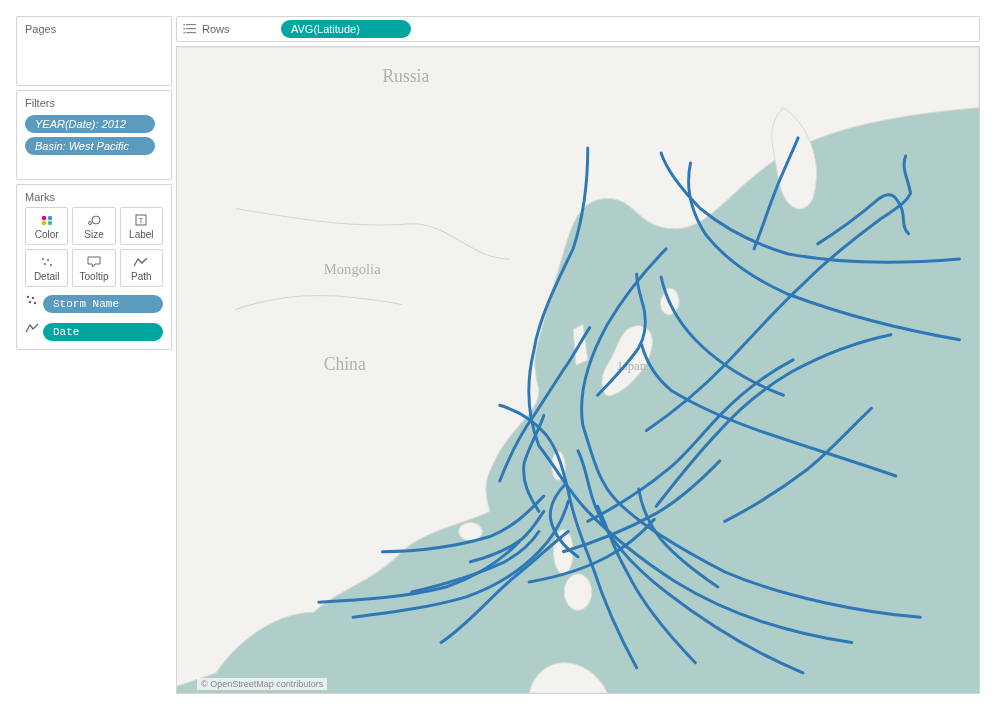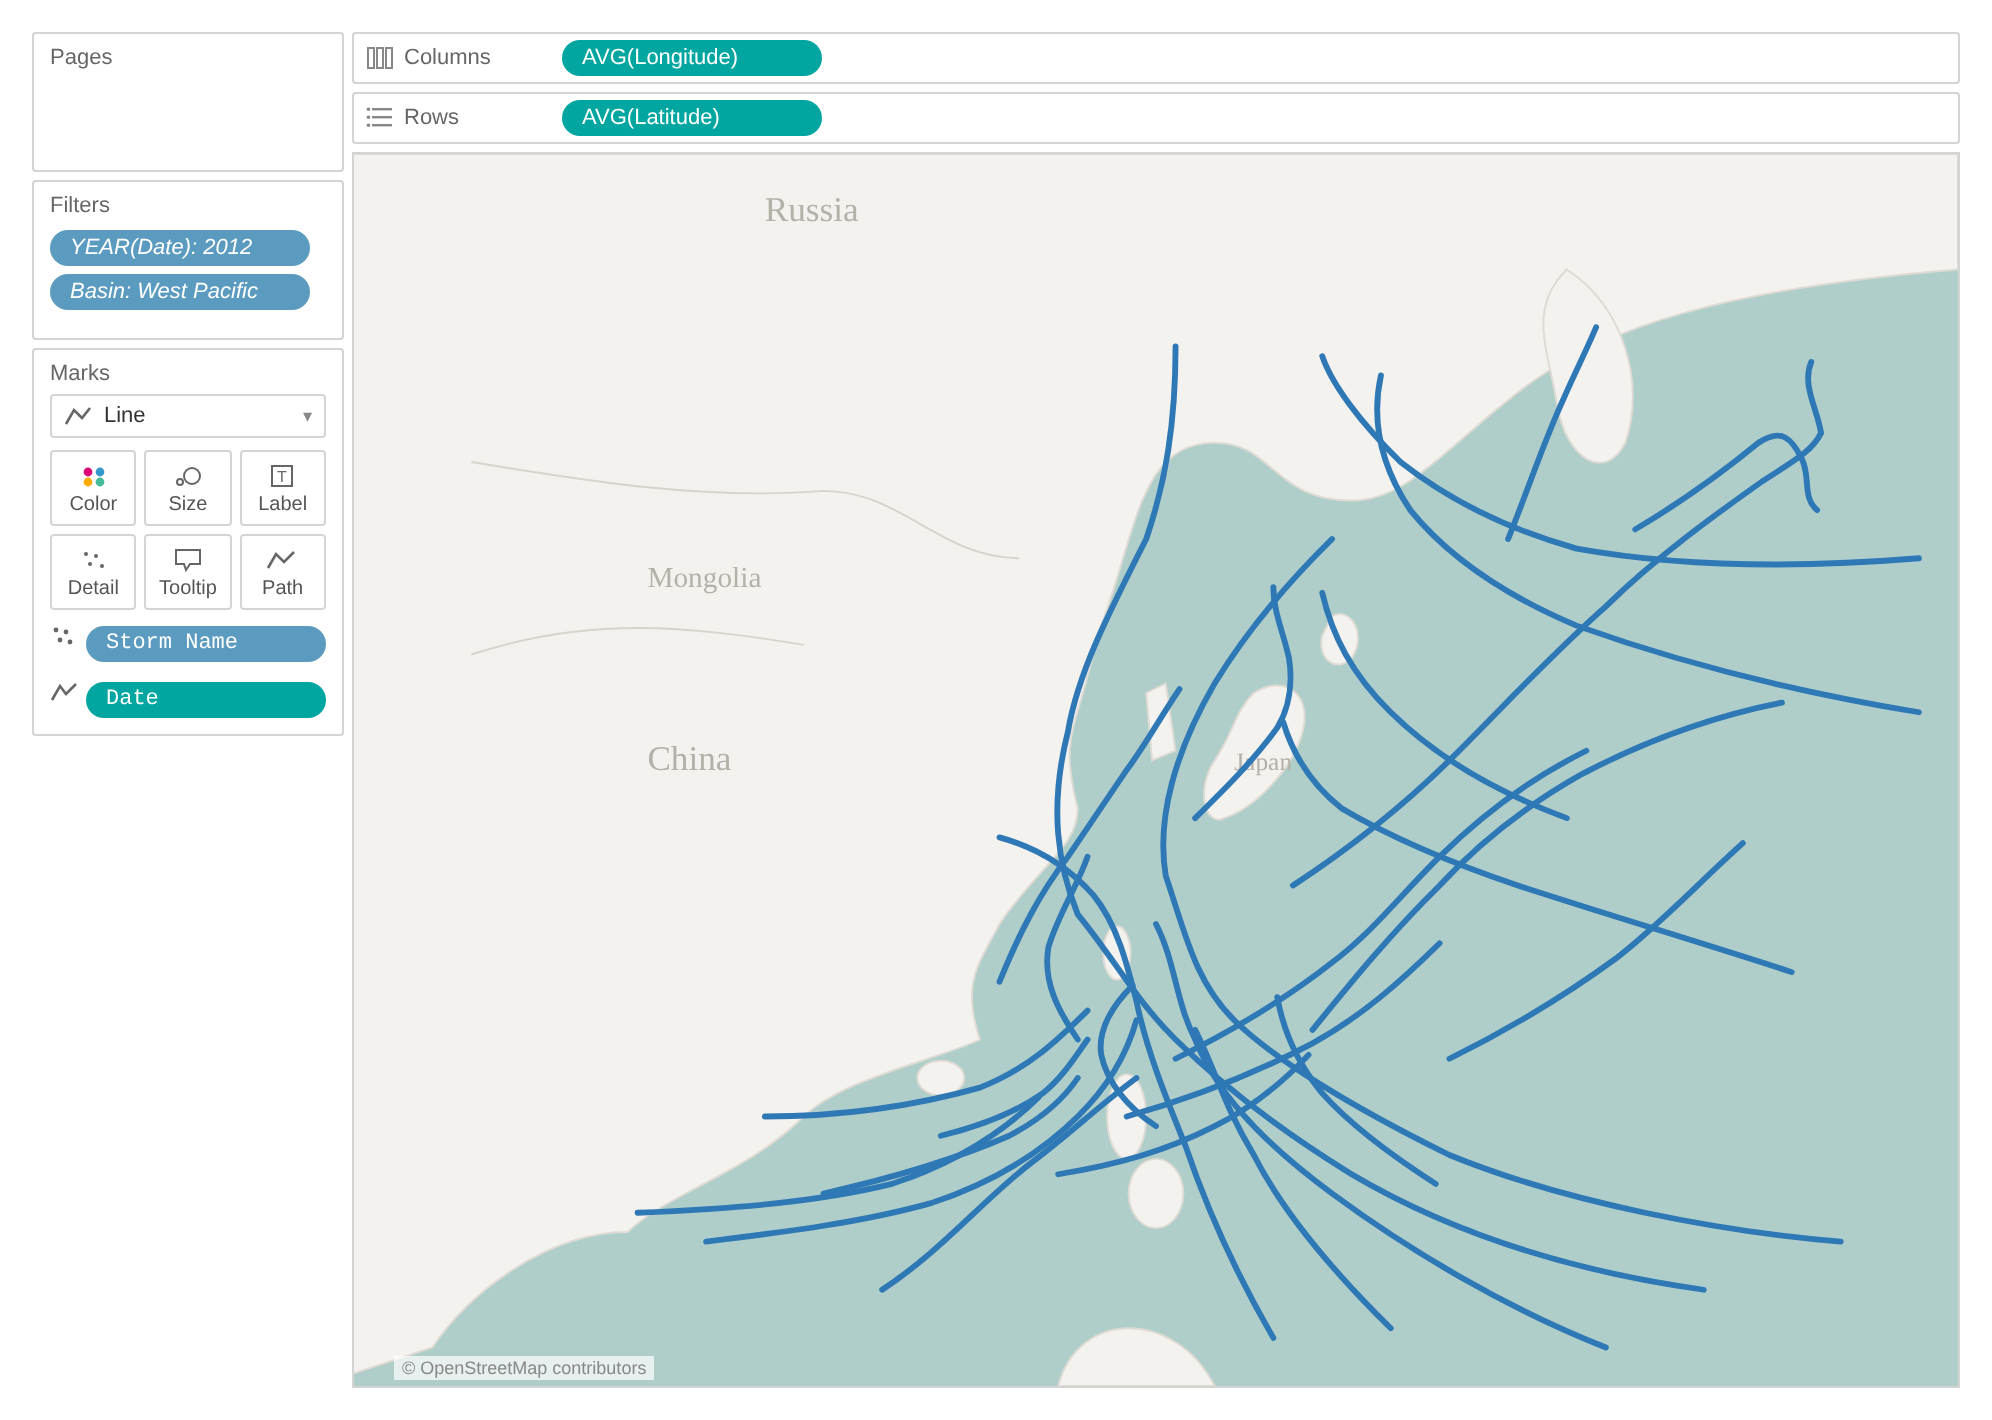--- a/index.html
+++ b/index.html
@@ -36,21 +36,21 @@
   border-radius: 2px;
   background: #fff;
   padding: 6px 8px;
 }
 .card-title {
   font-size: 11px;
   color: #666;
   margin-bottom: 4px;
 }
 .pages-card { height: 70px; }
-.filters-card { height: 80px; }
+.filters-card { height: 90px; }
 .marks-card { flex: 0 0 auto; }
 
 
 .pill {
   display: inline-flex;
   align-items: center;
   height: 18px;
   border-radius: 9px;
   padding: 0 10px;
   color: #fff;
@@ -159,29 +159,20 @@
 
     <div class="card filters-card">
       <div class="card-title">Filters</div>
       <div class="pill pill-blue pill-wide">YEAR(Date): 2012</div>
       <div class="pill pill-blue pill-wide">Basin: West Pacific</div>
     </div>
 
     <div class="card marks-card">
       <div class="card-title">Marks</div>
 
-      <div class="mark-select">
-        <span style="display:flex;align-items:center;gap:6px;">
-          <svg width="14" height="12" viewBox="0 0 14 12">
-              <path d="M1 10 L5 3 L9 7 L13 2" stroke="#666" stroke-width="1.3" fill="none"></path>
-            </svg>
-          <span>Line</span>
-        </span>
-        <span class="dd-icon">▾</span>
-      </div>
 
       <div class="marks-grid">
         <div class="mark-btn">
           <svg viewBox="0 0 16 14">
               <circle cx="5" cy="5" r="2.2" fill="#d07"></circle>
               <circle cx="11" cy="5" r="2.2" fill="#39c"></circle>
               <circle cx="5" cy="10" r="2.2" fill="#fa0"></circle>
               <circle cx="11" cy="10" r="2.2" fill="#4b9"></circle>
             </svg>
           <span>Color</span>
@@ -236,31 +227,20 @@
         <svg viewBox="0 0 14 14">
             <path d="M1 11 L5 4 L8 8 L13 3" stroke="#666" stroke-width="1.3" fill="none"></path>
           </svg>
         <div class="pill pill-green">Date</div>
       </div>
     </div>
   </div>
 
   <div class="right-col">
 
-    <div class="shelf-row">
-      <div class="shelf-icon-area">
-        <svg width="14" height="12" viewBox="0 0 14 12">
-            <rect x="1" y="1" width="3" height="10" fill="none" stroke="#888"></rect>
-            <rect x="5.5" y="1" width="3" height="10" fill="none" stroke="#888"></rect>
-            <rect x="10" y="1" width="3" height="10" fill="none" stroke="#888"></rect>
-          </svg>
-        <span class="shelf-label">Columns</span>
-      </div>
-      <div class="pill pill-green shelf-pill">AVG(Longitude)</div>
-    </div>
 
     <div class="shelf-row">
       <div class="shelf-icon-area">
         <svg width="14" height="12" viewBox="0 0 14 12">
             <rect x="3" y="1" width="10" height="1.2" fill="#888"></rect>
             <rect x="3" y="5" width="10" height="1.2" fill="#888"></rect>
             <rect x="3" y="9" width="10" height="1.2" fill="#888"></rect>
             <circle cx="1.2" cy="1.6" r="0.9" fill="#888"></circle>
             <circle cx="1.2" cy="5.6" r="0.9" fill="#888"></circle>
             <circle cx="1.2" cy="9.6" r="0.9" fill="#888"></circle>

